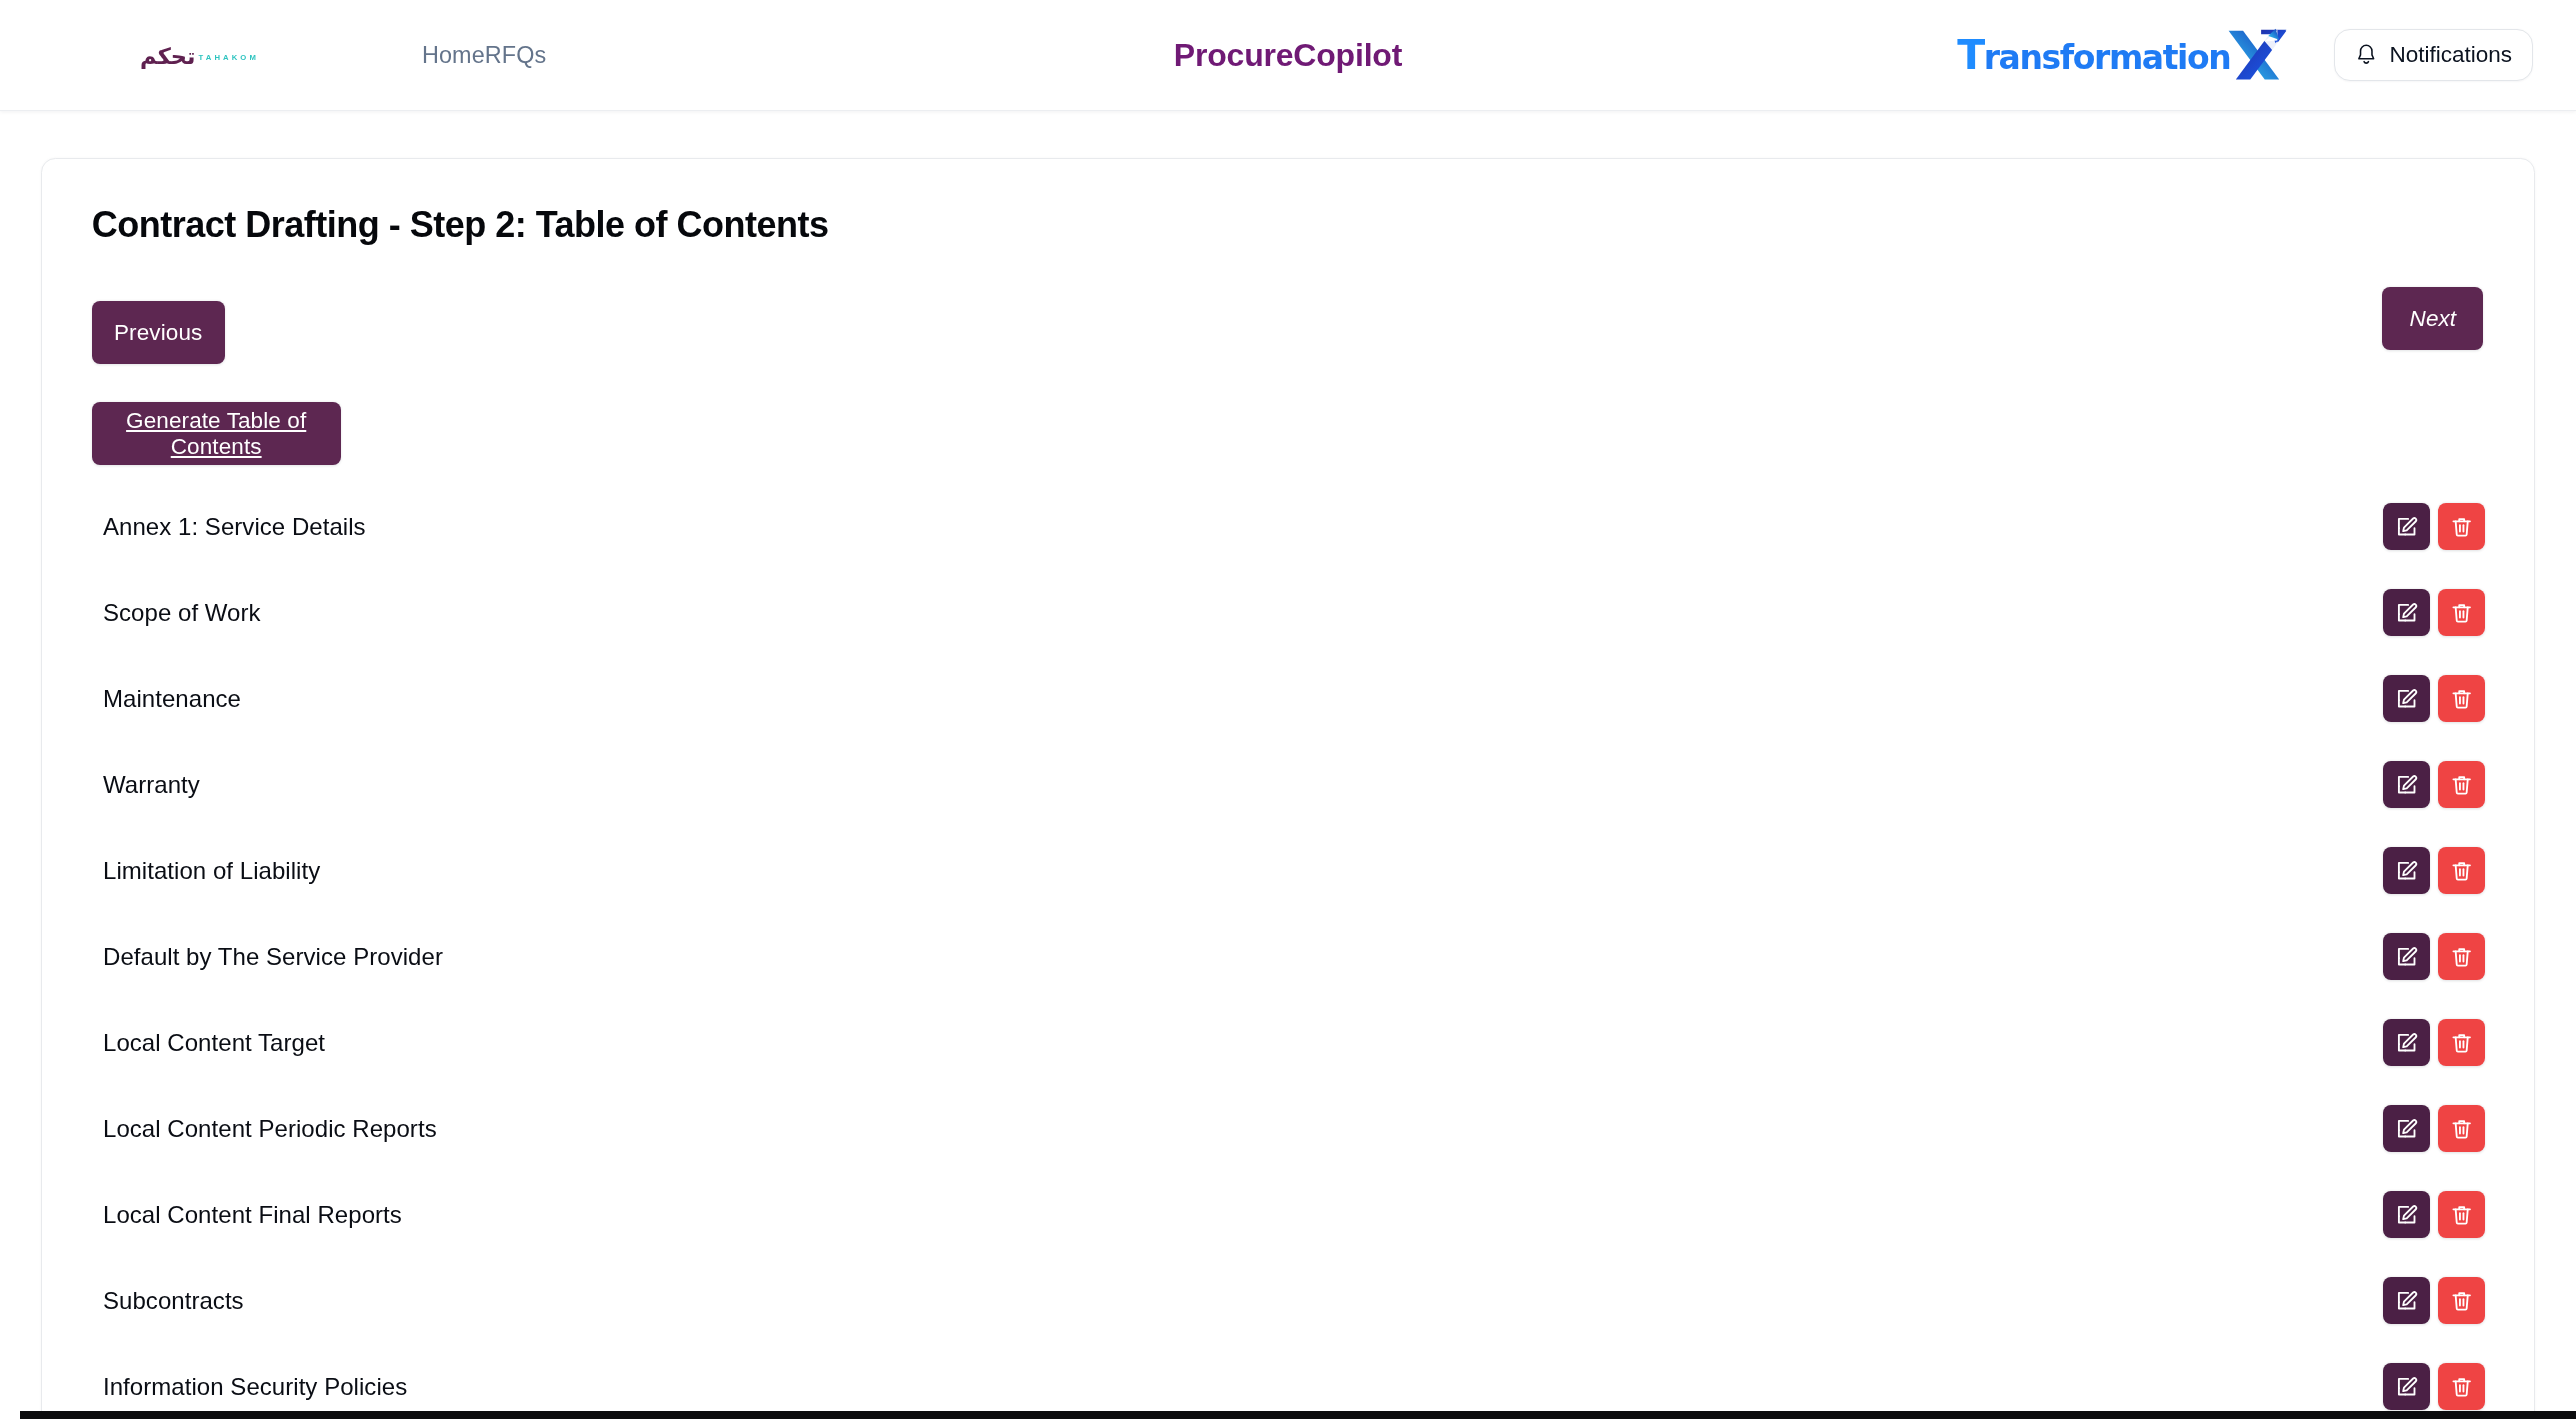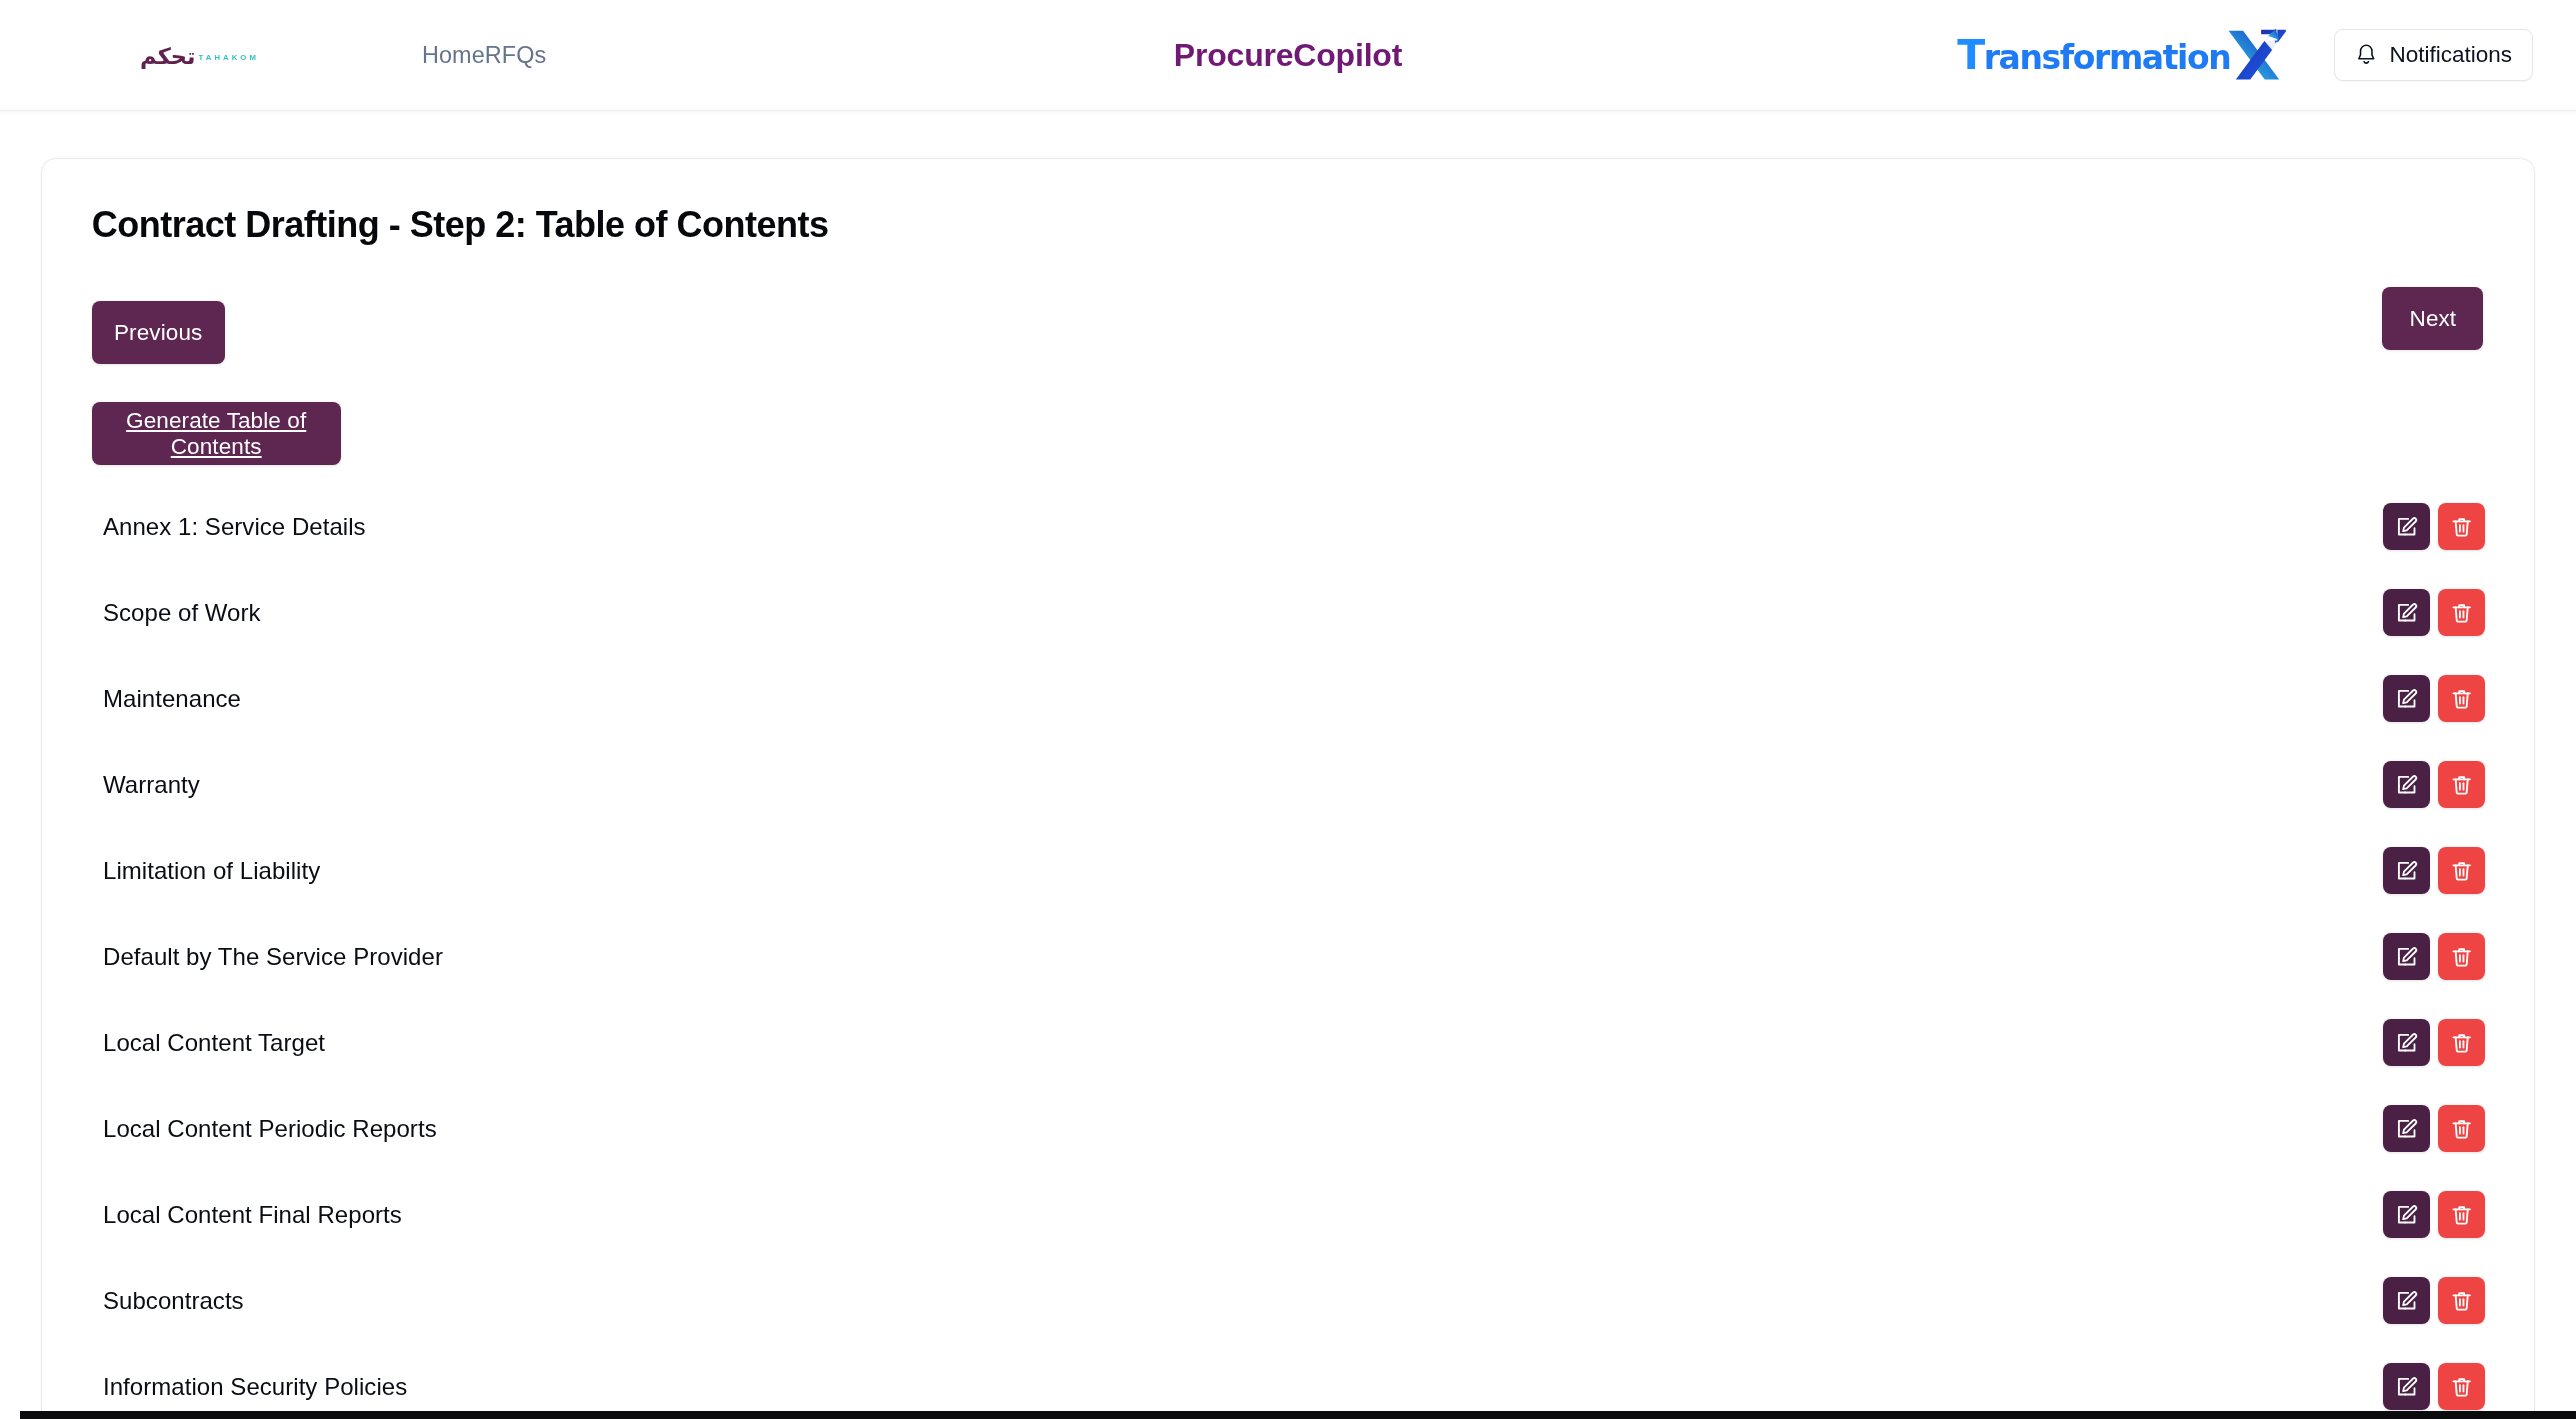--- a/index.html
+++ b/index.html
@@ -116,21 +116,21 @@
     right: 43px;
     top: 50%;
     transform: translateY(-50%);
     height: 52px;
     display: flex;
     align-items: center;
     gap: 11.7px;
     padding: 0 20px;
     background: #ffffff;
     border: 0.9px solid #e3e6ea;
-    border-radius: 9px;
+    border-radius: 16px;
     cursor: pointer;
     font-size: 22.5px;
     color: #0c1320;
     box-shadow: 0 0.9px 1.8px rgba(15,23,42,0.04);
   }
   .bell-icon { width: 22.5px; height: 24px; display: block; }
 
   
   .page-body {
     width: 100%;
@@ -179,21 +179,21 @@
     letter-spacing: 0.1px;
   }
   .btn-previous {
     position: absolute;
     left: 2.7px; top: 14px;
     width: 133px; height: 63px;
   }
   .btn-next {
     position: absolute;
     right: 3.6px; top: 0;
-    width: 101px; height: 63px;
+    width: 101px; height: 63px; font-style: italic;
   }
   .btn-generate {
     display: block;
     margin: 52px 0 0 2.7px;
     width: 249px; height: 63px; text-decoration: underline;
   }
 
   
   .toc-list {
     margin-top: 38px;

